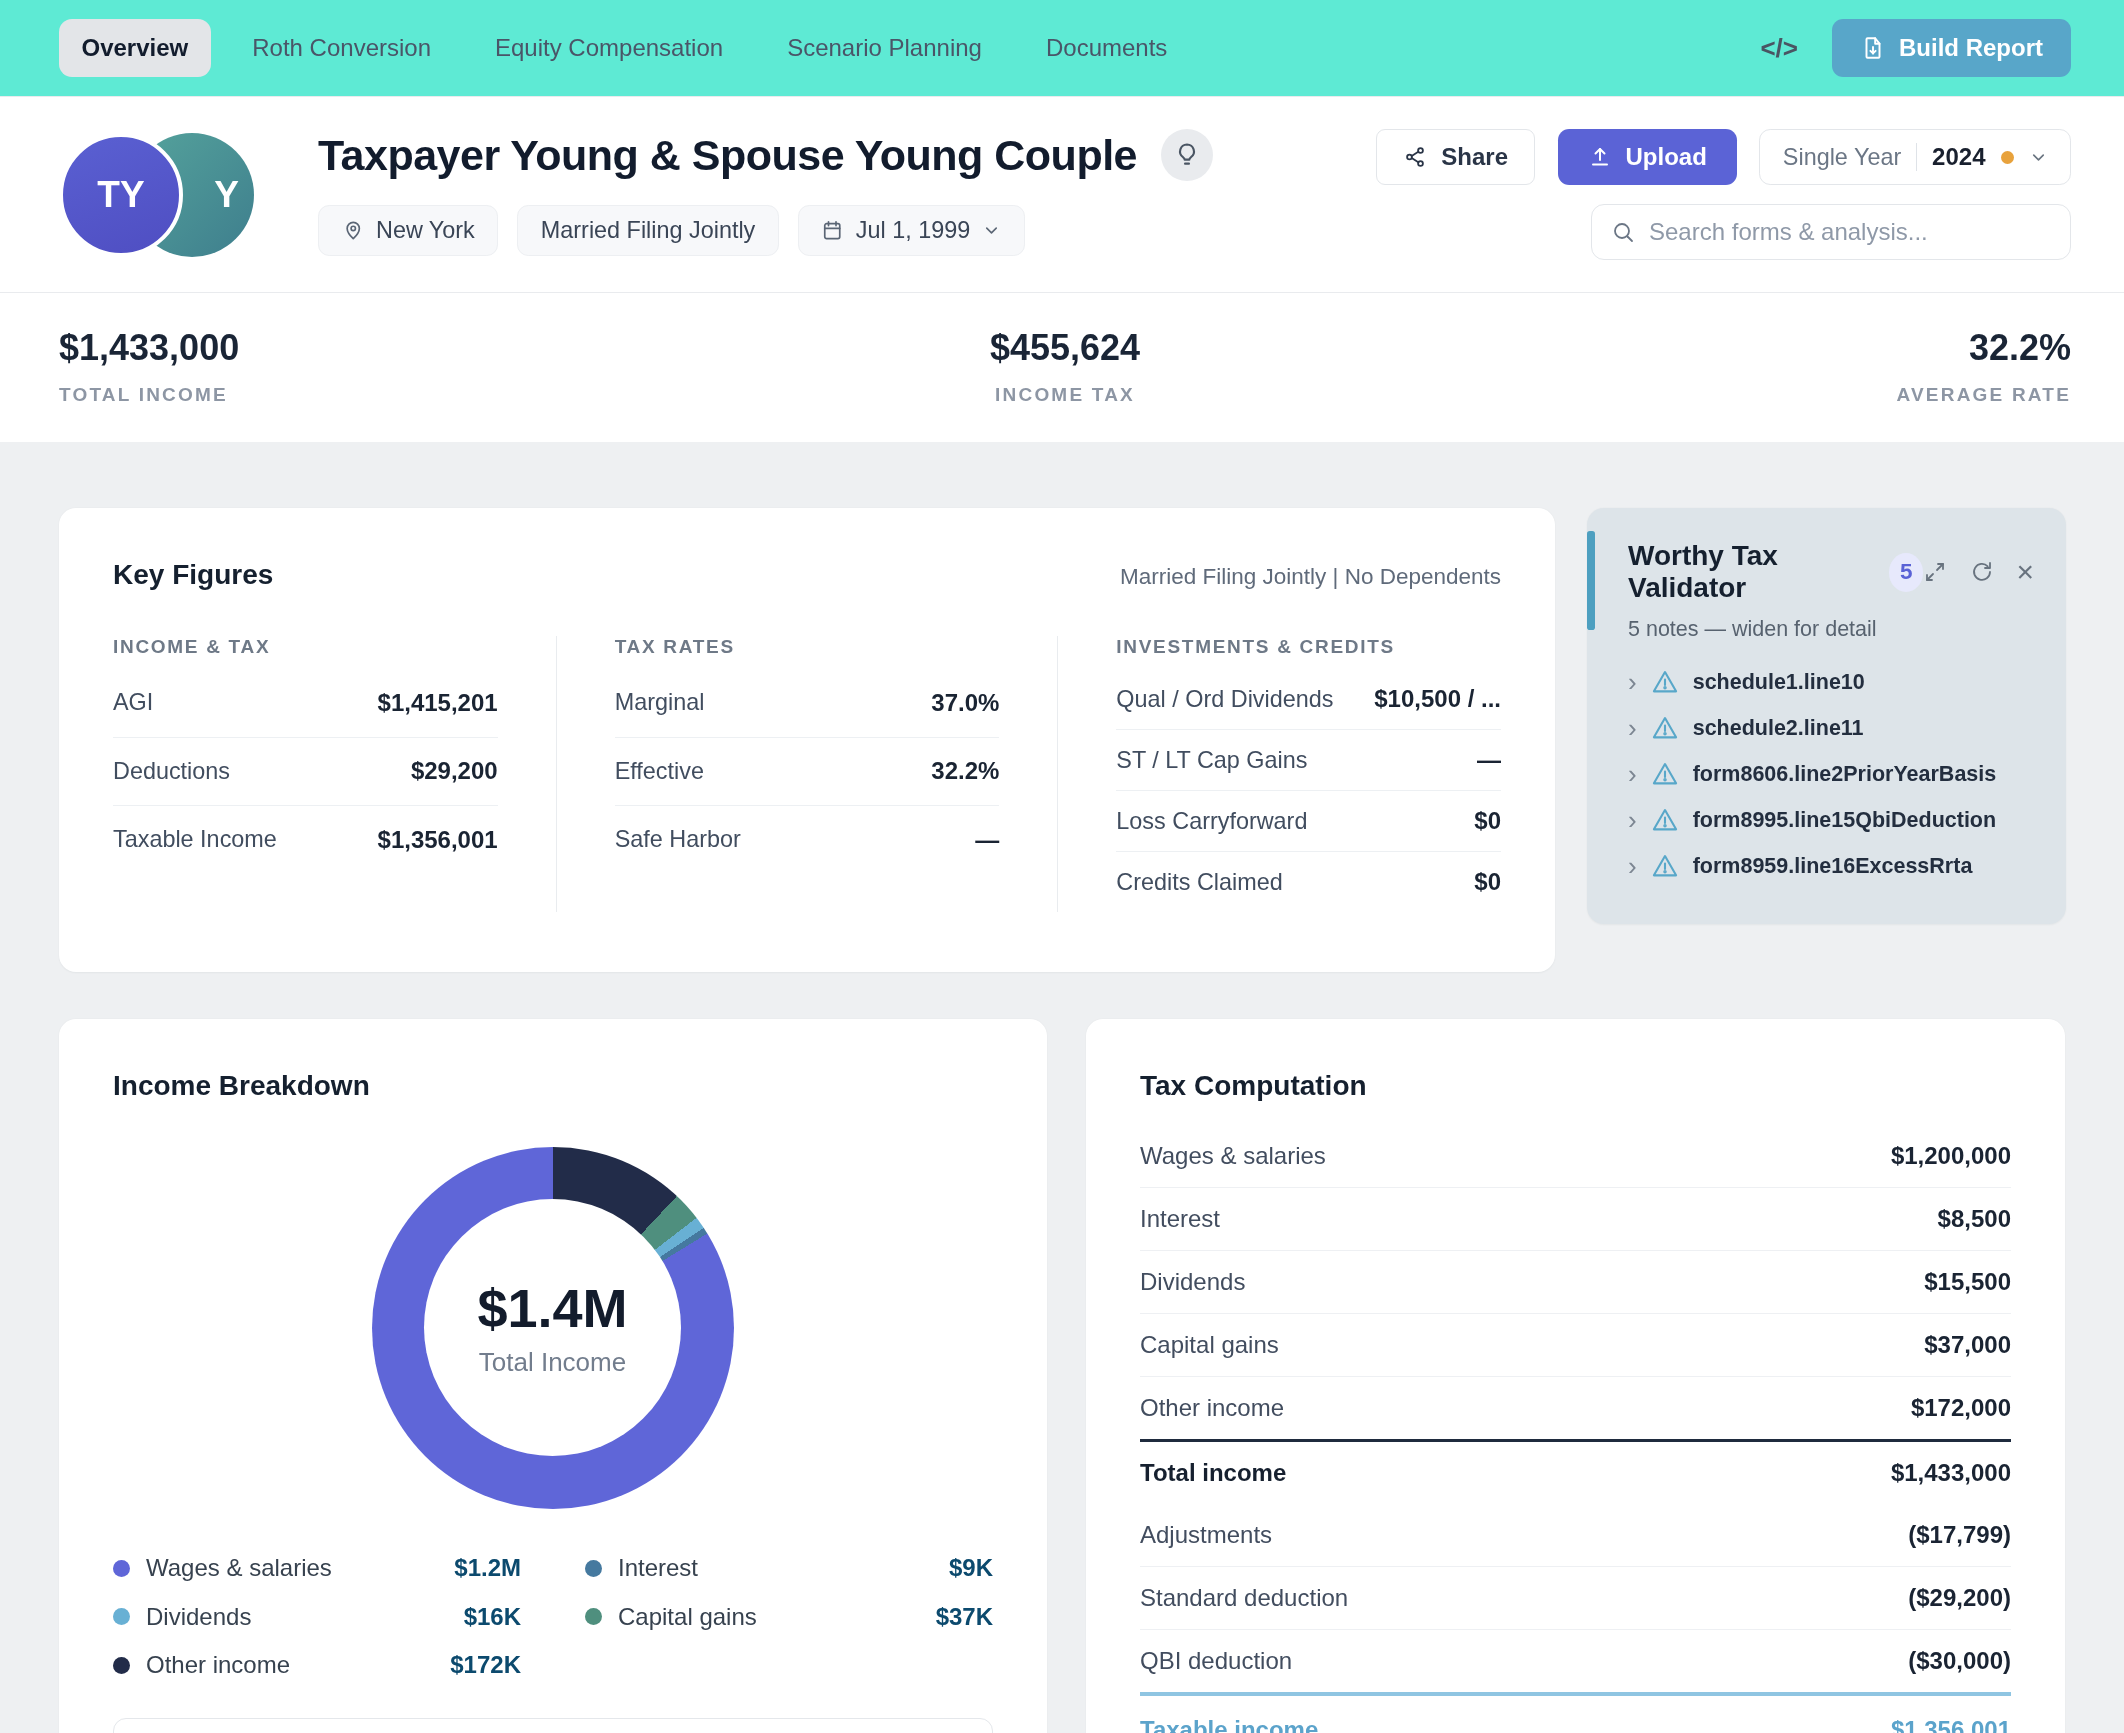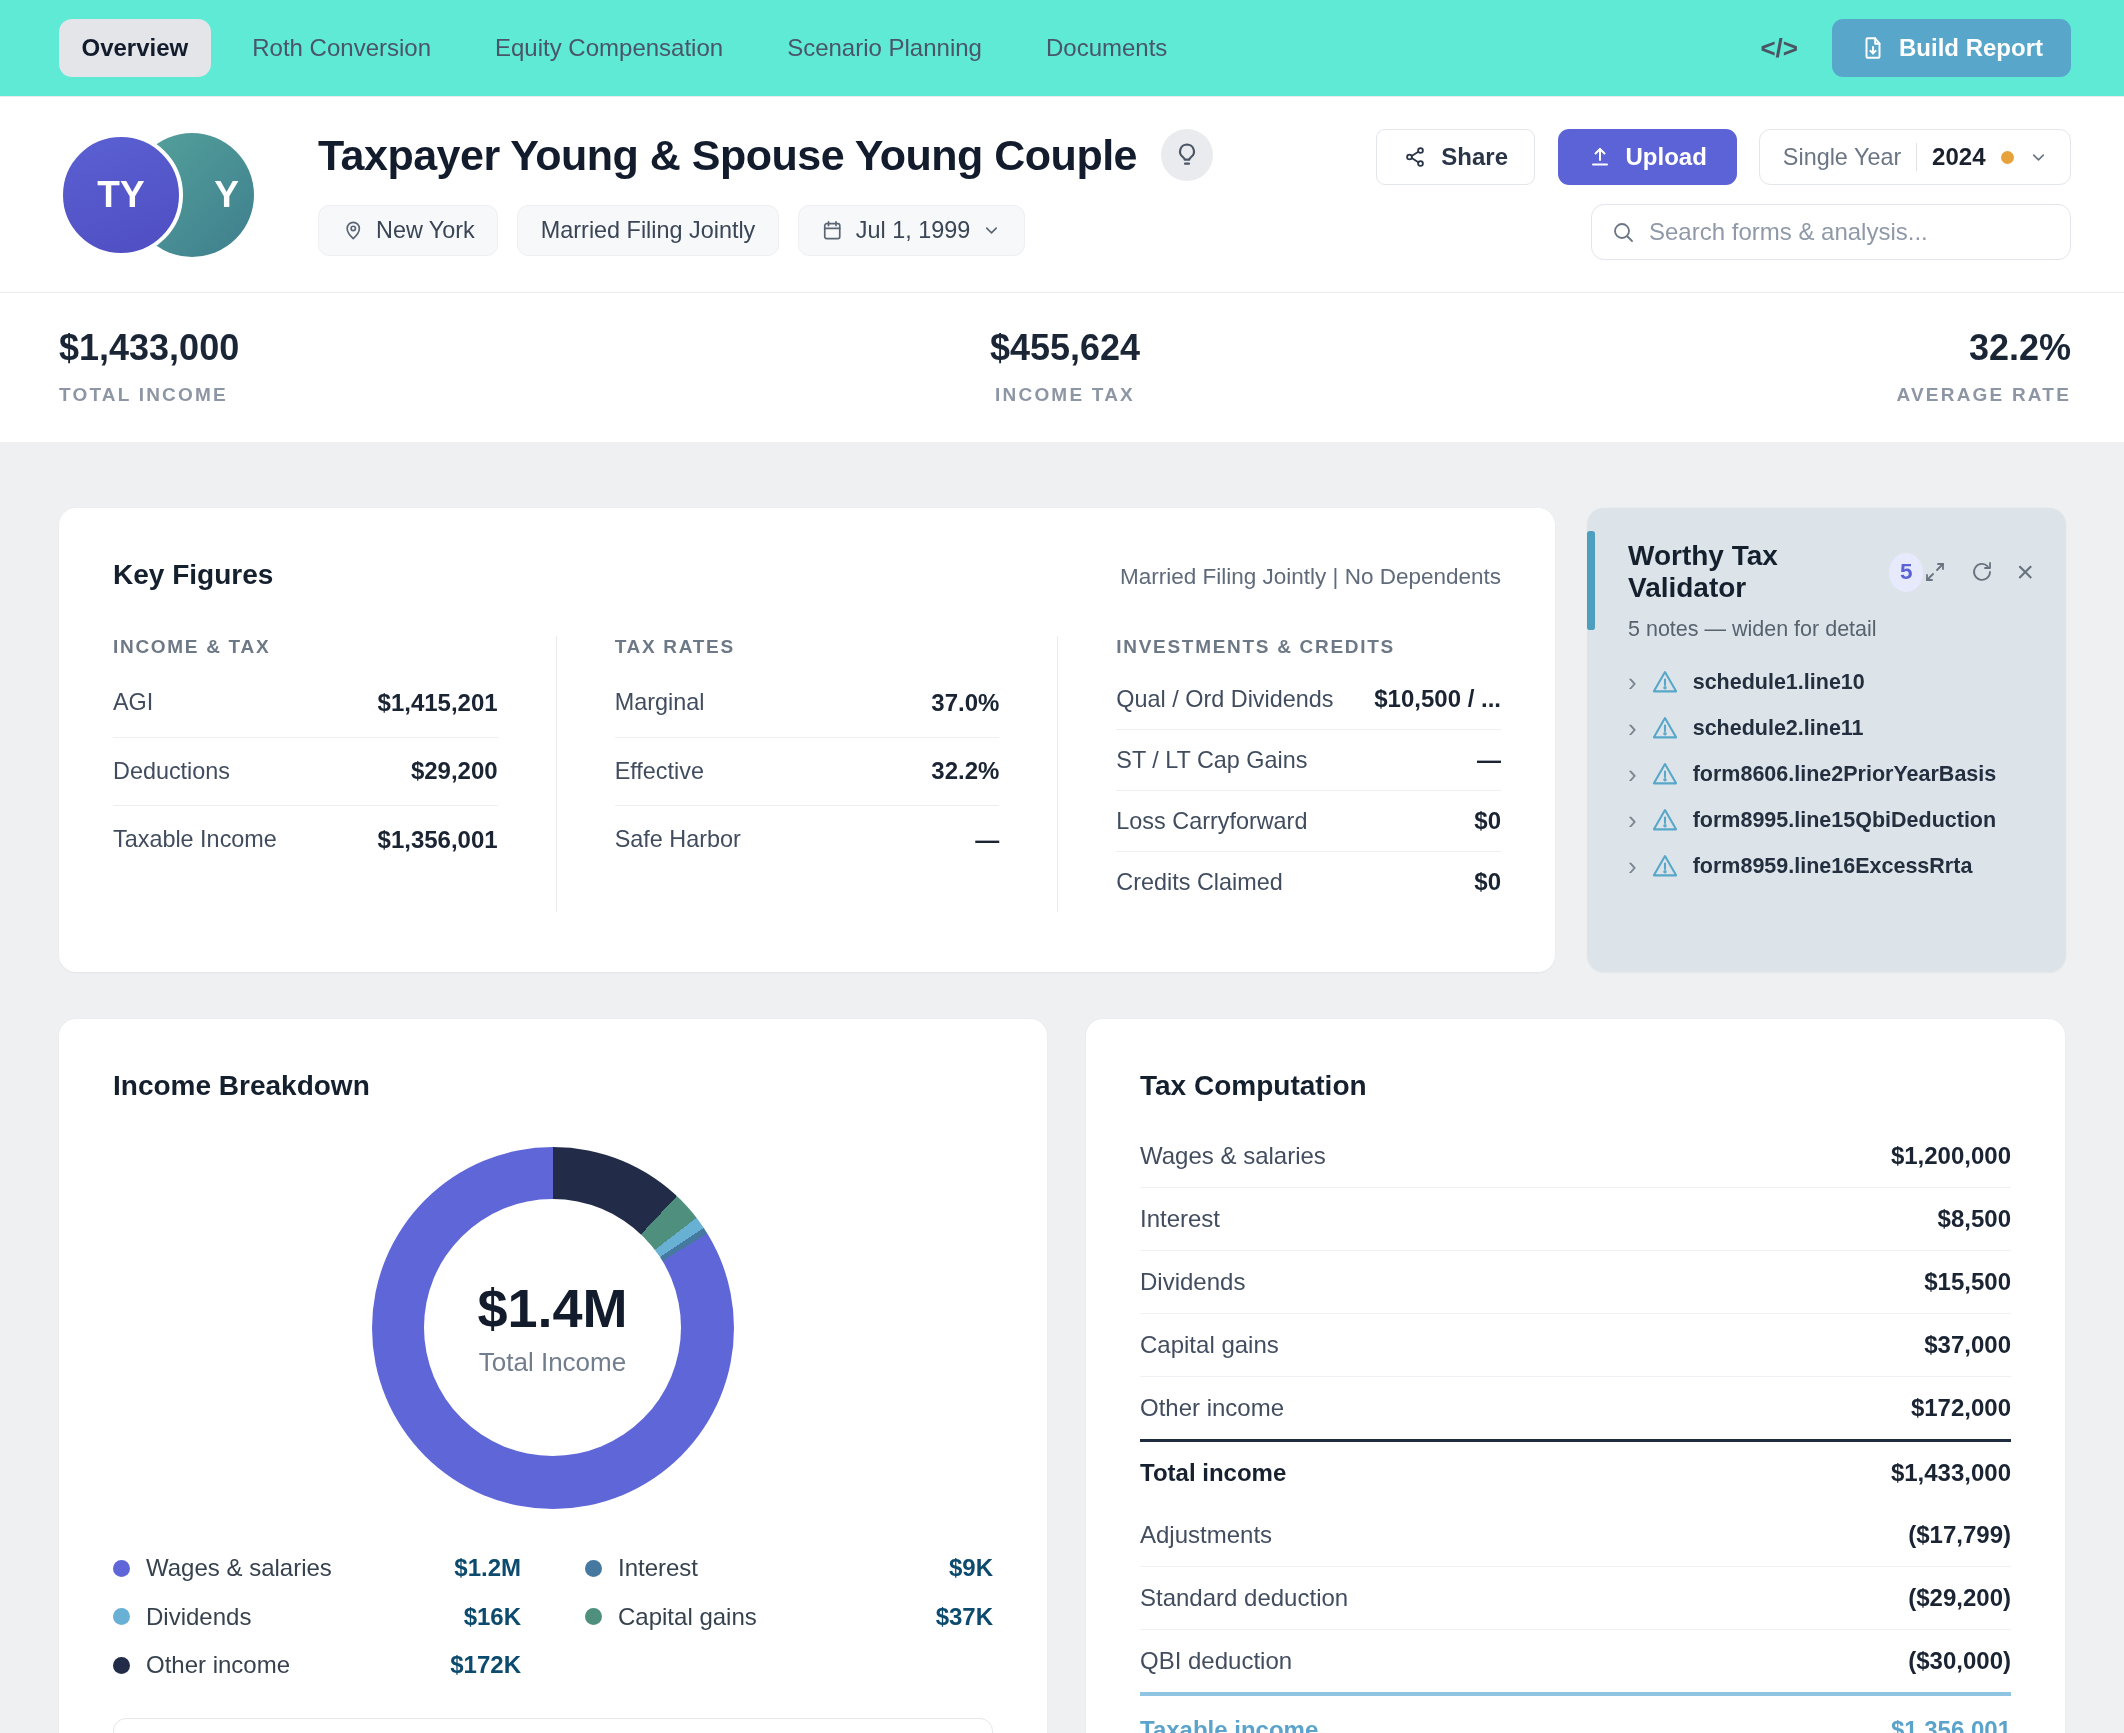--- a/index.html
+++ b/index.html
@@ -82,21 +82,21 @@
   .kf-col:last-child { padding-right:0; }
   .kf-col + .kf-col { border-left:0.9px solid #e9ecef; }
   .kf-colhead { font-size:19px; font-weight:700; color:#6e7987; letter-spacing:1.7px; margin-bottom:11.2px; }
   .kf-row { display:flex; justify-content:space-between; align-items:center; padding:19.7px 0; border-bottom:0.9px solid #edf0f3;gap:21px; }
   .kf-col:last-child .kf-row { padding:16px 0; }
   .kf-row:last-child { border-bottom:none; }
   .kf-label { font-size:23.4px; color:#414d5f; }
   .kf-value { font-size:24px; font-weight:700; color:#1a2433; }
 
   
-  .validator { position:relative; width:479px; height:464px; background:#dde4e9; border-radius:17px;
+  .validator { position:relative; width:479px; height:416px; background:#dde4e9; border-radius:17px;
                padding:32px 32px 32px 41px; box-shadow:0 0.9px 1.9px rgba(23,32,48,.05); }
   .validator::before { content:""; position:absolute; left:0; top:22.5px; width:8.4px; height:99px;
                        background:#4d9fc0; border-radius:2.8px; }
   .v-head { display:flex; align-items:center; }
   .v-title { font-size:28px; font-weight:700; color:#15202f; }
   .v-count { width:39px; height:39px; border-radius:50%; background:#e7e9fc; color:#5a62d6;
              font-size:22.5px; font-weight:700; display:flex; align-items:center; justify-content:center; margin-left:17px; }
   .v-icons { margin-left:auto; display:flex; align-items:center; gap:22.5px; color:#68737f; }
   .v-icons .vi { cursor:pointer; display:flex; }
   .v-close { font-size:30px; line-height:1; cursor:pointer; }

